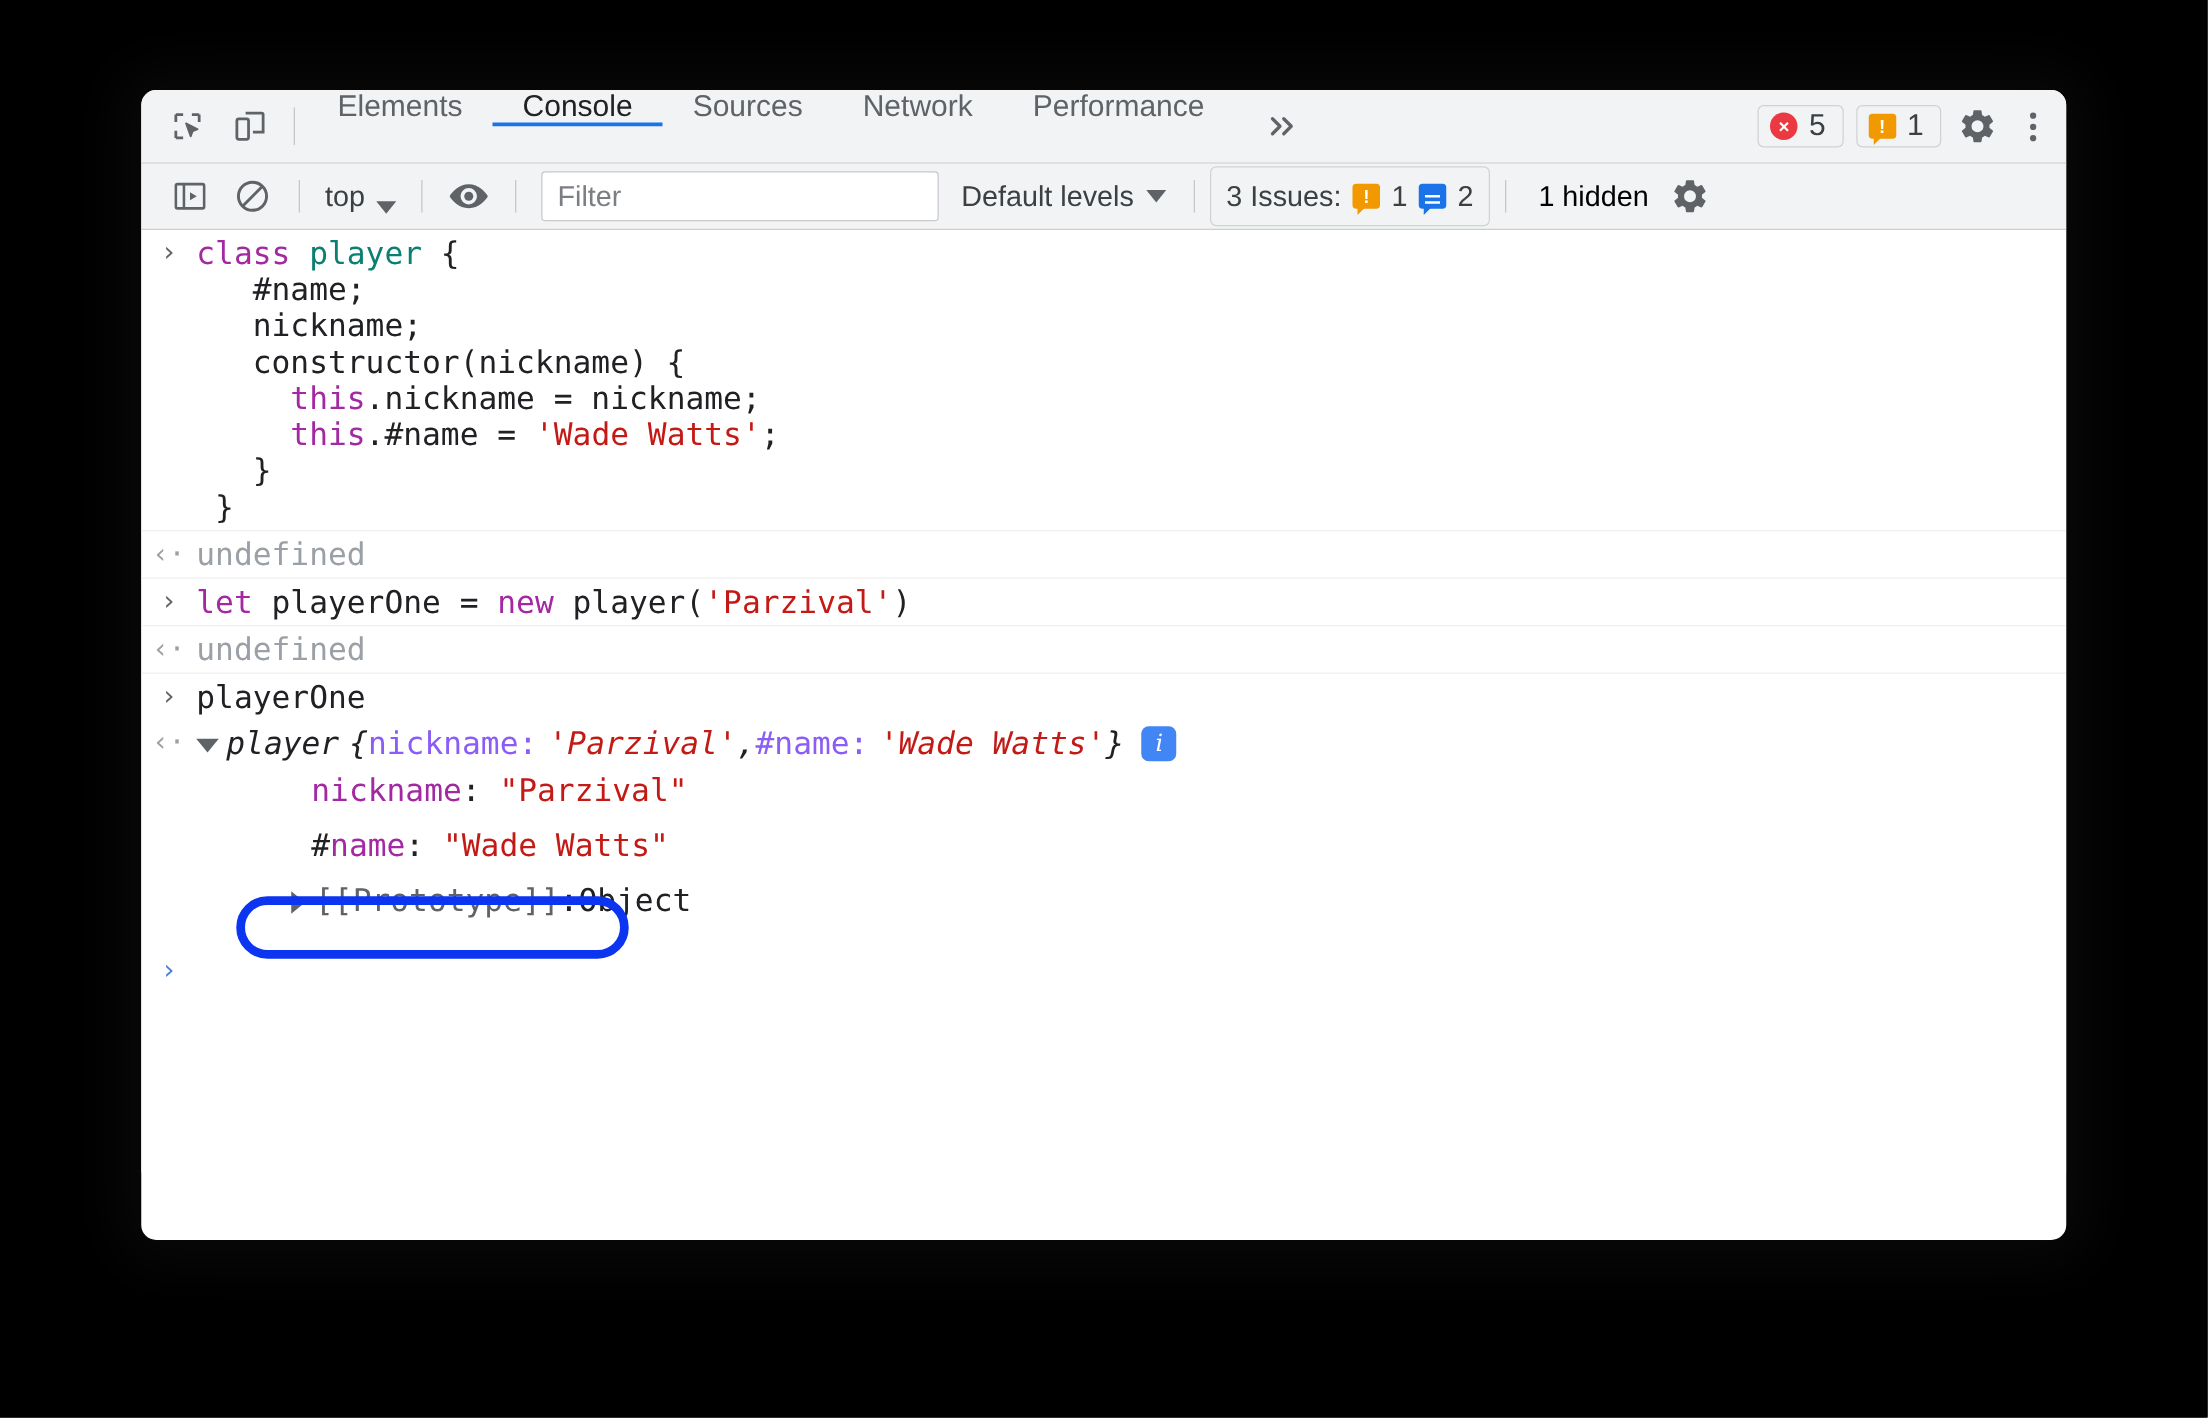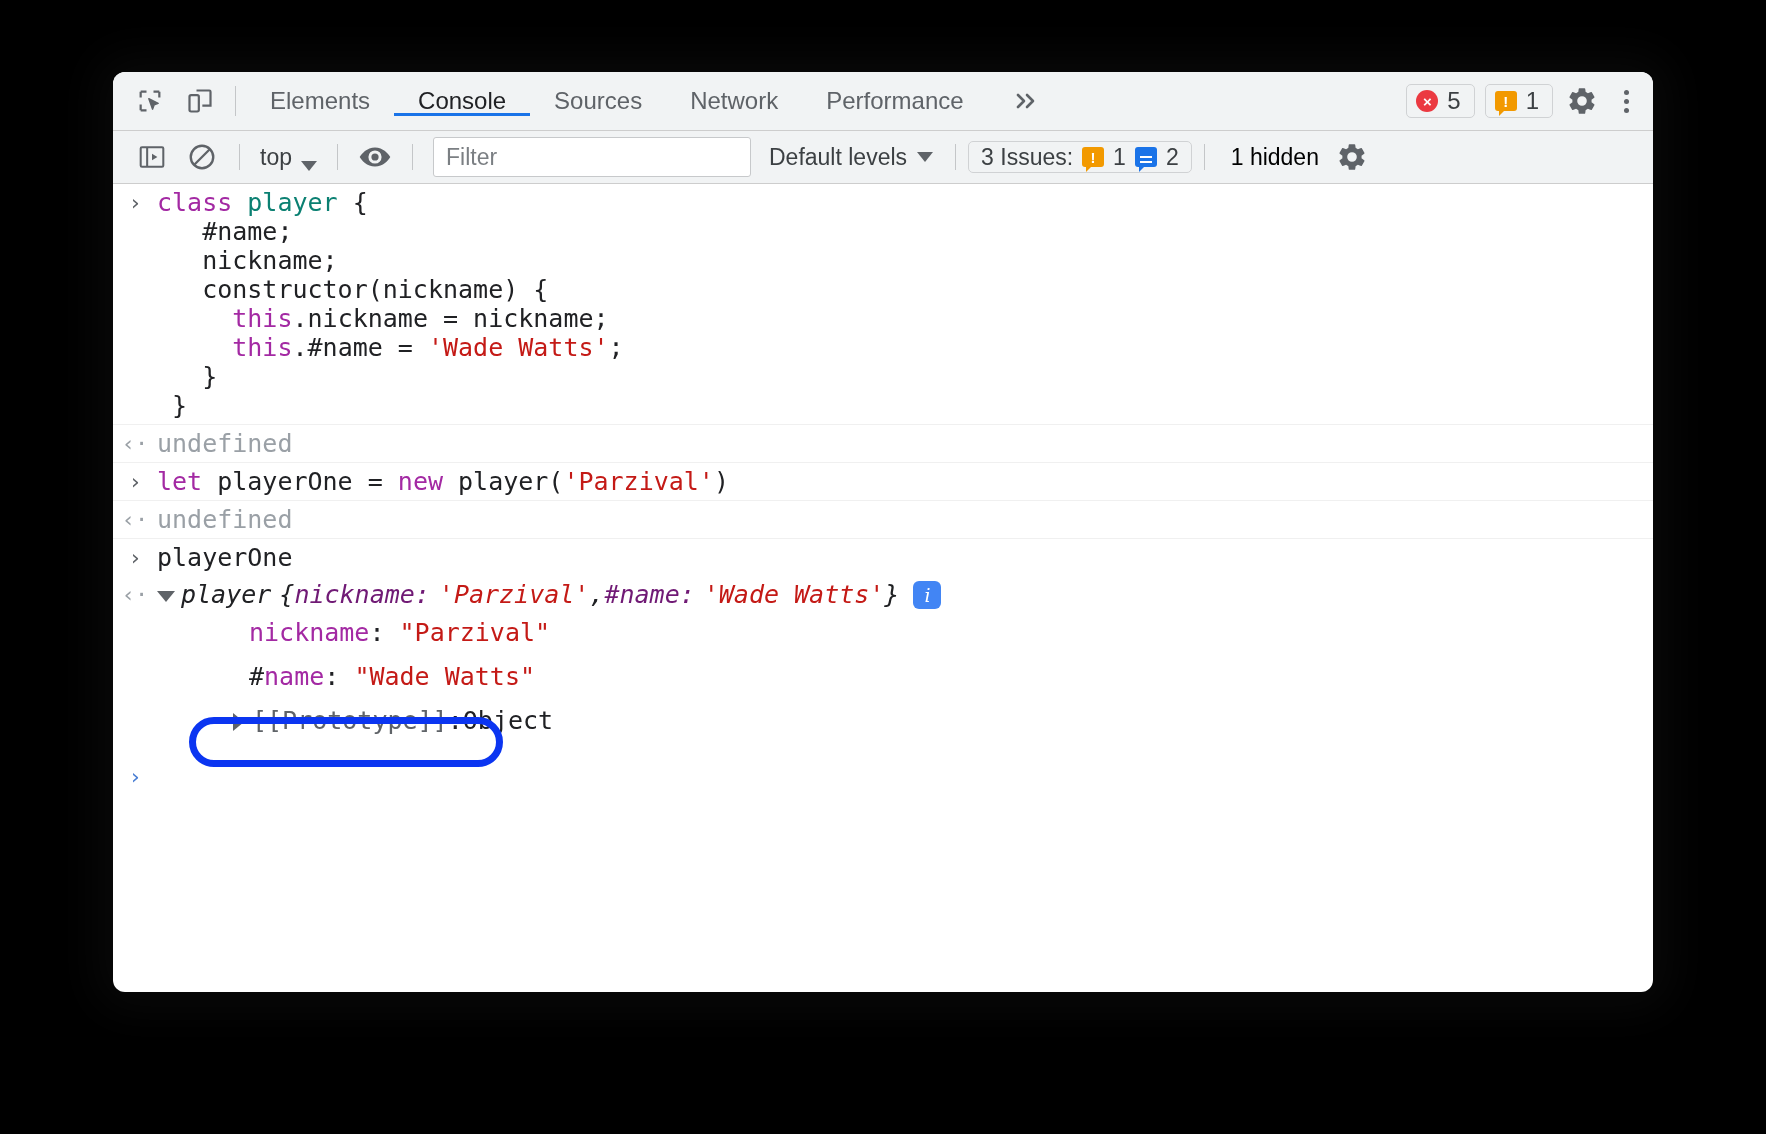--- a/index.html
+++ b/index.html
@@ -77,21 +77,21 @@
     align-items: center;
     justify-content: center;
   }
   .tb-sep {
     width: 1px;
     background: #c4c6c8;
     margin: 14px 10px;
   }
   .tabs {
     display: flex;
-    align-items: center;
+    align-items: flex-start;
     flex: 0 0 auto;
   }
   .tab {
     padding: 0 24px;
     display: flex;
     align-items: center;
     font-size: 24px;
     color: #5f6368;
     position: relative;
     white-space: nowrap;
@@ -237,21 +237,21 @@
   .levels {
     display: flex; align-items: center; gap: 10px;
     font-size: 23px; color: #3c4043;
     padding: 0 10px;
     white-space: nowrap;
   }
   .issues-chip {
     display: flex; align-items: center; gap: 9px;
     border: 1px solid #d0d2d4;
     border-radius: 5px;
-    height: 32px;
+    height: 48px;
     padding: 0 12px;
     box-sizing: border-box;
     white-space: nowrap;
   }
   .issues-chip .label { font-size: 23px; color: #3c4043; }
   .issues-chip .num { font-size: 23px; color: #3c4043; }
   .hidden-txt {
     font-size: 23px;
     color: #000000;
     padding: 0 14px;
@@ -327,21 +327,21 @@
     top: 1px;
   }
   .disclosure.closed {
     border-left: 11px solid #5f6368;
     border-right: 0;
     border-top: 9px solid transparent;
     border-bottom: 9px solid transparent;
     margin-right: 8px;
   }
   .o-ctor { font-style: italic; color: #202124; }
-  .o-key  { font-style: italic; color: #701a75; }
+  .o-key  { color: #8b5cf6; }
   .o-str  { font-style: italic; color: #c41a16; }
   .o-punc { font-style: italic; color: #202124; }
   .info-badge {
     width: 28px; height: 28px;
     background: #4285f4;
     border-radius: 6px;
     color: #fff;
     font-style: italic;
     font-family: "DejaVu Serif", serif;
     font-size: 19px;

